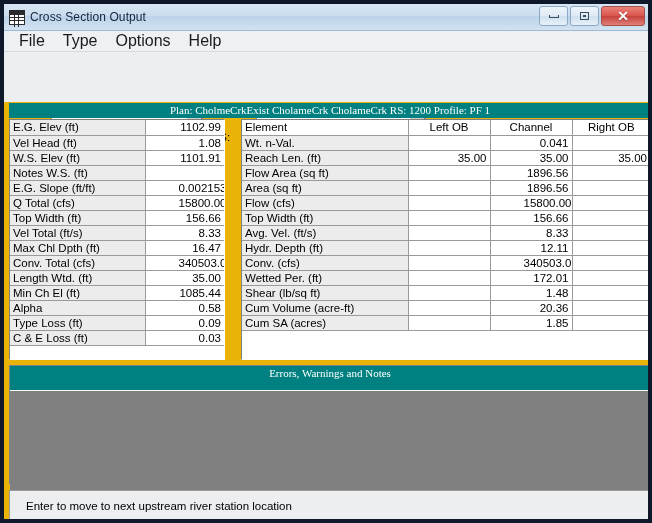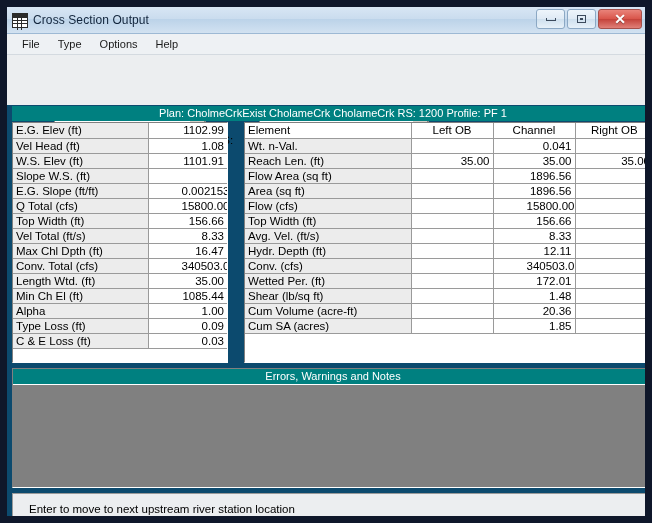--- a/index.html
+++ b/index.html
@@ -8,22 +8,22 @@
     background: #ffffff;
   }
   body {
     font-family: "Liberation Sans", sans-serif;
   }
   #app {
     position: relative;
     width: 652px;
     height: 523px;
     box-sizing: border-box;
-    background: #0c4a6e;
-    border: 7px solid #0f172a;
+    background: #eab308;
+    border: 4px solid #0f172a;
     overflow: hidden;
   }
 
   
   .titlebar {
     position: relative;
     height: 27px;
     background: linear-gradient(to bottom, #d8e6f4 0%, #cadcee 45%, #bcd3e9 48%, #d2e2f1 100%);
     border-bottom: 1px solid #9db9d4;
     display: flex;
@@ -130,21 +130,21 @@
   .menubar {
     height: 21px;
     background: #eef1f4;
     border-bottom: 1px solid #d4dae0;
     display: flex;
     align-items: center;
     padding-left: 6px;
     box-sizing: border-box;
   }
   .menu-item {
-    font-size: 11px;
+    font-size: 16px;
     color: #1a1a1a;
     padding: 1px 9px 2px 9px;
     white-space: nowrap;
   }
 
   
   .selectors {
     height: 50px;
     background: #eceef0;
     position: relative;
@@ -242,20 +242,21 @@
 
   
   .teal-bar {
     background: #008080;
     color: #ffffff;
     font-size: 11px;
     text-align: center;
     line-height: 14px;
     white-space: nowrap;
     overflow: hidden;
+    font-family: Liberation Serif, serif;
   }
 
   
   .tables-area {
     position: absolute;
     left: 0;
     top: 99px;
     width: 652px;
     height: 257px;
   }
@@ -318,21 +319,21 @@
     top: 361px;
     width: 642px;
     height: 120px;
     border: 1px solid #808080;
     border-right-color: #ffffff;
     border-bottom-color: #ffffff;
     box-sizing: border-box;
     background: #808080;
   }
   .errors-title {
-    height: 15px;
+    height: 24px;
     width: 100%;
   }
   .errors-body {
     height: 103px;
     background: #808080;
     border-top: 1px solid #ffffff;
     box-sizing: border-box;
   }
 
   
@@ -458,21 +459,21 @@
             </tr>
             <tr>
               <td class="label">Vel Head (ft)</td>
               <td class="value">1.08</td>
             </tr>
             <tr>
               <td class="label">W.S. Elev (ft)</td>
               <td class="value">1101.91</td>
             </tr>
             <tr>
-              <td class="label">Slope W.S. (ft)</td>
+              <td class="label">Notes W.S. (ft)</td>
               <td class="value"></td>
             </tr>
             <tr>
               <td class="label">E.G. Slope (ft/ft)</td>
               <td class="value">0.002153</td>
             </tr>
             <tr>
               <td class="label">Q Total (cfs)</td>
               <td class="value">15800.00</td>
             </tr>
@@ -495,21 +496,21 @@
             <tr>
               <td class="label">Length Wtd. (ft)</td>
               <td class="value">35.00</td>
             </tr>
             <tr>
               <td class="label">Min Ch El (ft)</td>
               <td class="value">1085.44</td>
             </tr>
             <tr>
               <td class="label">Alpha</td>
-              <td class="value">1.00</td>
+              <td class="value">0.58</td>
             </tr>
             <tr>
               <td class="label">Type Loss (ft)</td>
               <td class="value">0.09</td>
             </tr>
             <tr>
               <td class="label">C &amp; E Loss (ft)</td>
               <td class="value">0.03</td>
             </tr>
           </tbody>

